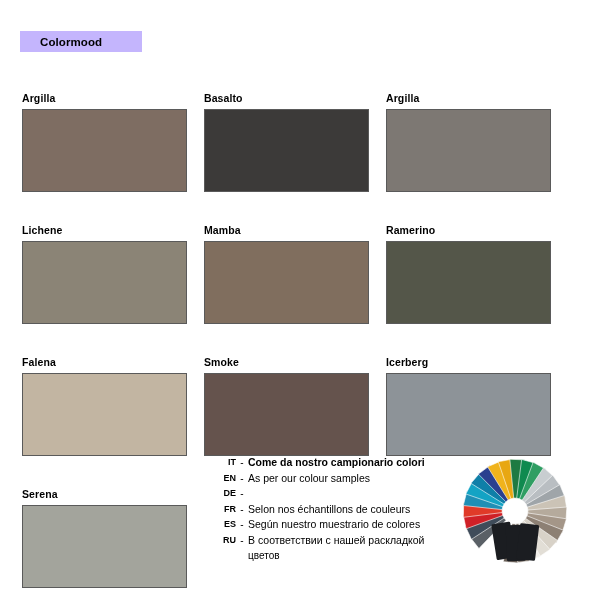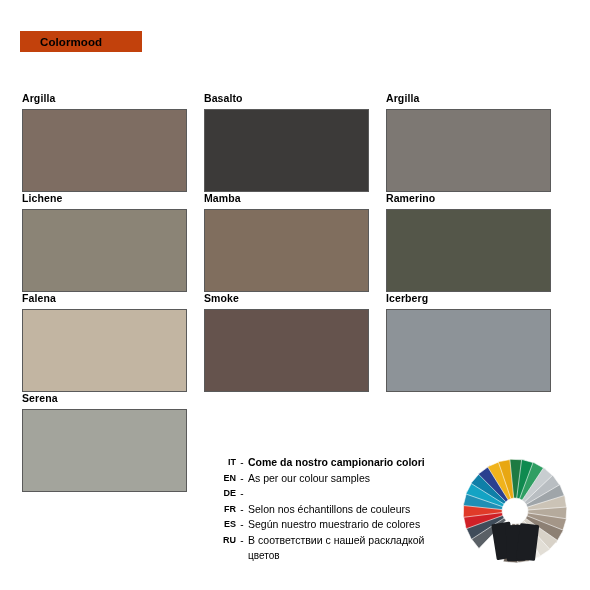--- a/index.html
+++ b/index.html
@@ -17,41 +17,42 @@
     overflow: hidden;
   }
 
   
   #header-tab {
     position: absolute;
     left: 20px;
     top: 31px;
     width: 122px;
     height: 21px;
-    background: #c2410c;
+    background: #c4b5fd;
     display: flex;
     align-items: center;
   }
   #header-tab .title {
     font-size: 11.5px;
     font-weight: bold;
     letter-spacing: 0.1px;
     padding-left: 20px;
     color: #000000;
   }
 
   
   #swatch-grid {
     position: absolute;
     left: 22px;
     top: 92px;
     width: 546px;
   }
   .swatch-row {
     display: flex;
+    margin-bottom: 32px;
   }
   .swatch-cell {
     width: 166px;
     margin-right: 16px;
   }
   .swatch-cell:last-child { margin-right: 0; }
   .swatch-label {
     font-size: 10.5px;
     font-weight: bold;
     color: #000000;

